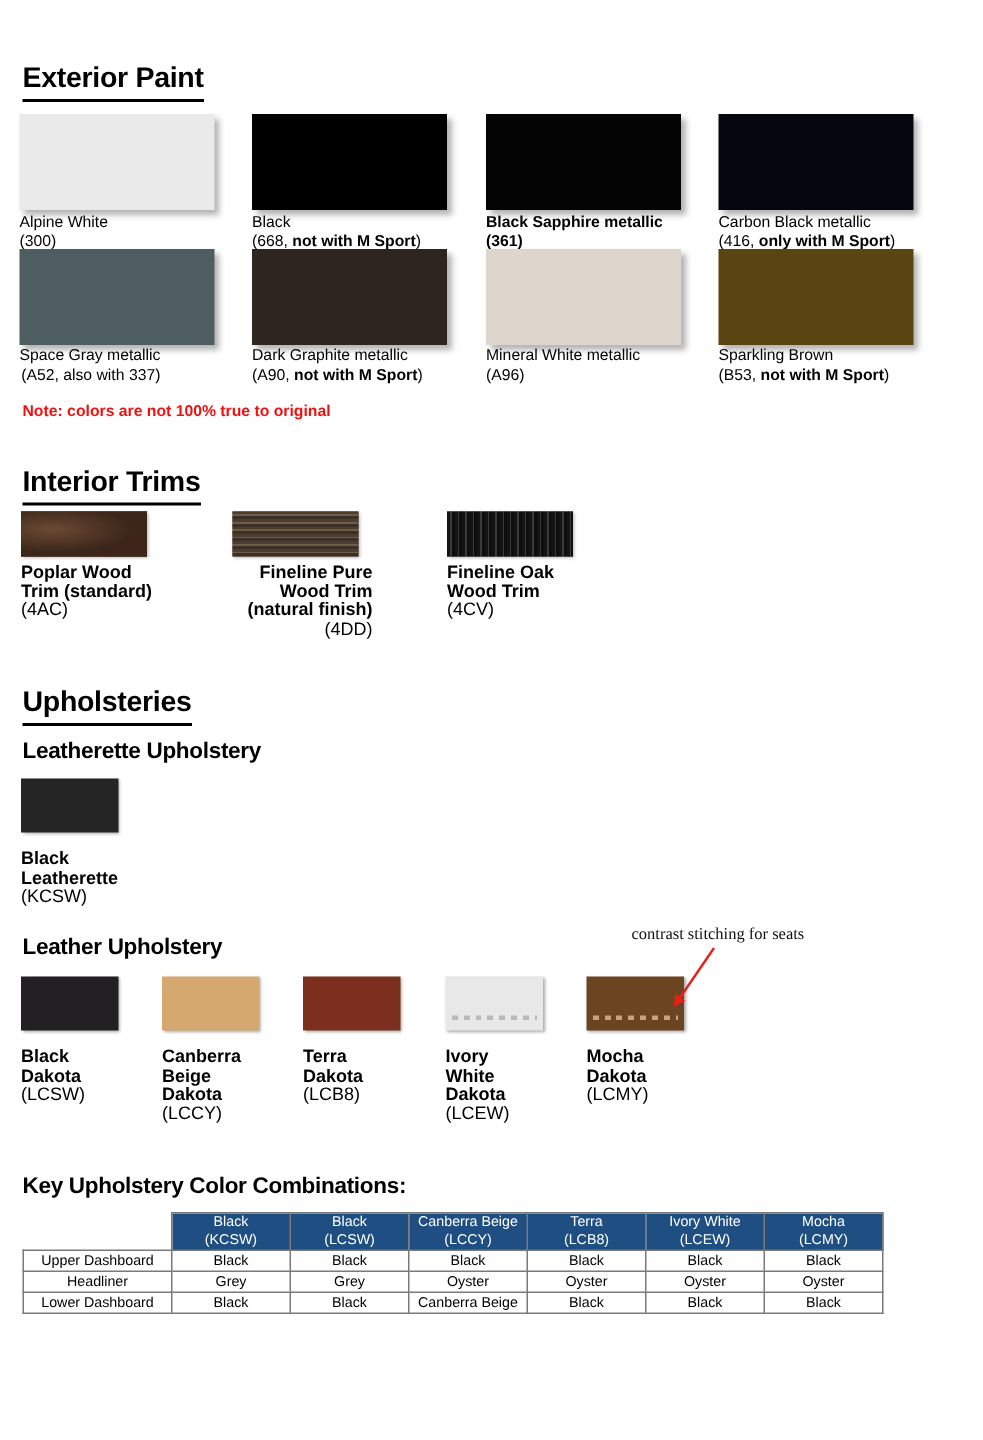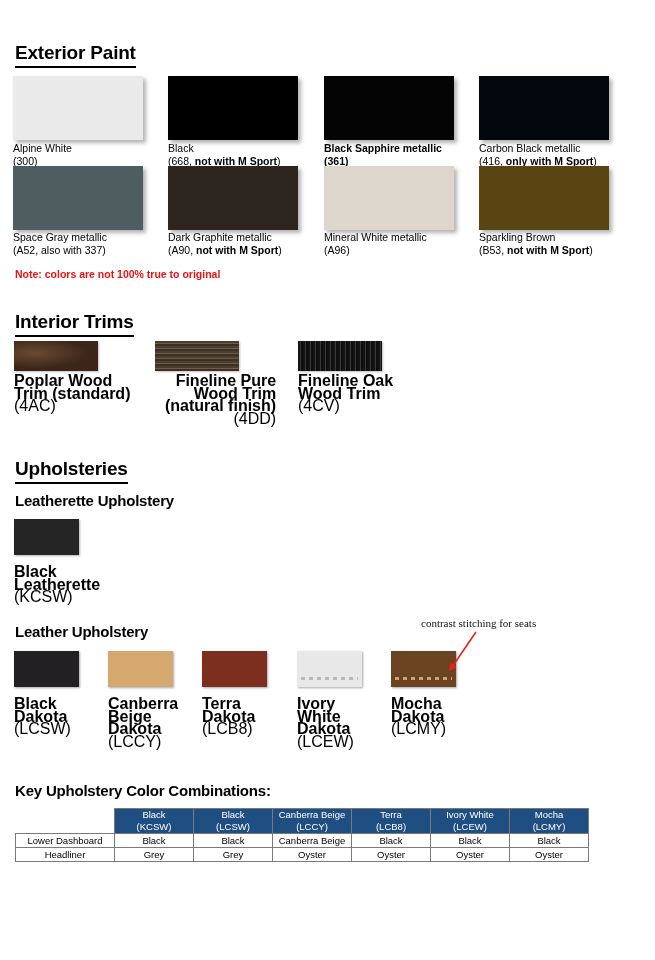--- a/index.html
+++ b/index.html
@@ -83,21 +83,21 @@
   
   .cap {
     position: absolute;
     font-size: 10.5px;
     line-height: 12.5px;
     white-space: nowrap;
   }
   .cap .b { font-weight: bold; }
   .cap-bold {
     position: absolute;
-    font-size: 16px;
+    font-size: 12px;
     line-height: 12.5px;
     font-weight: bold;
     white-space: nowrap;
   }
   .cap-bold .n { font-weight: normal; }
 
   .note {
     position: absolute;
     font-size: 10.5px;
     font-weight: bold;
@@ -176,21 +176,21 @@
     <div class="cap" style="left: 324px; top: 142px; font-weight: bold;">
       <div>Black Sapphire metallic</div>
       <div>(361)</div>
     </div>
     <div class="swatch paint-swatch" style="left: 479px; top: 76px; background: rgb(5, 7, 15);"></div>
     <div class="cap" style="left: 479px; top: 142px;">
       <div>Carbon Black metallic</div>
       <div>(416, <span class="b">only with M Sport</span>)</div>
     </div>
     <div class="swatch paint-swatch" style="left: 13px; top: 166px; background: rgb(78, 93, 96);"></div>
-    <div class="cap" style="left: 13px; top: 231px;">
+    <div class="cap" style="left: 13px; top: 231px; text-align: right;">
       <div>Space Gray metallic</div>
       <div>(A52, also with 337)</div>
     </div>
     <div class="swatch paint-swatch" style="left: 168px; top: 166px; background: rgb(45, 37, 32);"></div>
     <div class="cap" style="left: 168px; top: 231px;">
       <div>Dark Graphite metallic</div>
       <div>(A90, <span class="b">not with M Sport</span>)</div>
     </div>
     <div class="swatch paint-swatch" style="left: 324px; top: 166px; background: rgb(221, 214, 205);"></div>
     <div class="cap" style="left: 324px; top: 231px;">
@@ -322,32 +322,41 @@
             <div>(LCEW)</div>
           </th>
           <th class="col-head" style="width: 78px;">
             <div>Mocha</div>
             <div>(LCMY)</div>
           </th>
         </tr>
     </thead>
     <tbody id="table-body">
         <tr>
-          <td class="row-head">Lower Dashboard</td>
-          <td class="body-cell">Black</td>
-          <td class="body-cell">Black</td>
-          <td class="body-cell">Canberra Beige</td>
+          <td class="row-head">Upper Dashboard</td>
+          <td class="body-cell">Black</td>
+          <td class="body-cell">Black</td>
+          <td class="body-cell">Black</td>
           <td class="body-cell">Black</td>
           <td class="body-cell">Black</td>
           <td class="body-cell">Black</td>
         </tr>
         <tr>
           <td class="row-head">Headliner</td>
           <td class="body-cell">Grey</td>
           <td class="body-cell">Grey</td>
           <td class="body-cell">Oyster</td>
           <td class="body-cell">Oyster</td>
           <td class="body-cell">Oyster</td>
           <td class="body-cell">Oyster</td>
         </tr>
+        <tr>
+          <td class="row-head">Lower Dashboard</td>
+          <td class="body-cell">Black</td>
+          <td class="body-cell">Black</td>
+          <td class="body-cell">Canberra Beige</td>
+          <td class="body-cell">Black</td>
+          <td class="body-cell">Black</td>
+          <td class="body-cell">Black</td>
+        </tr>
       </tbody>
   </table>
 </div>
 
 </body></html>

